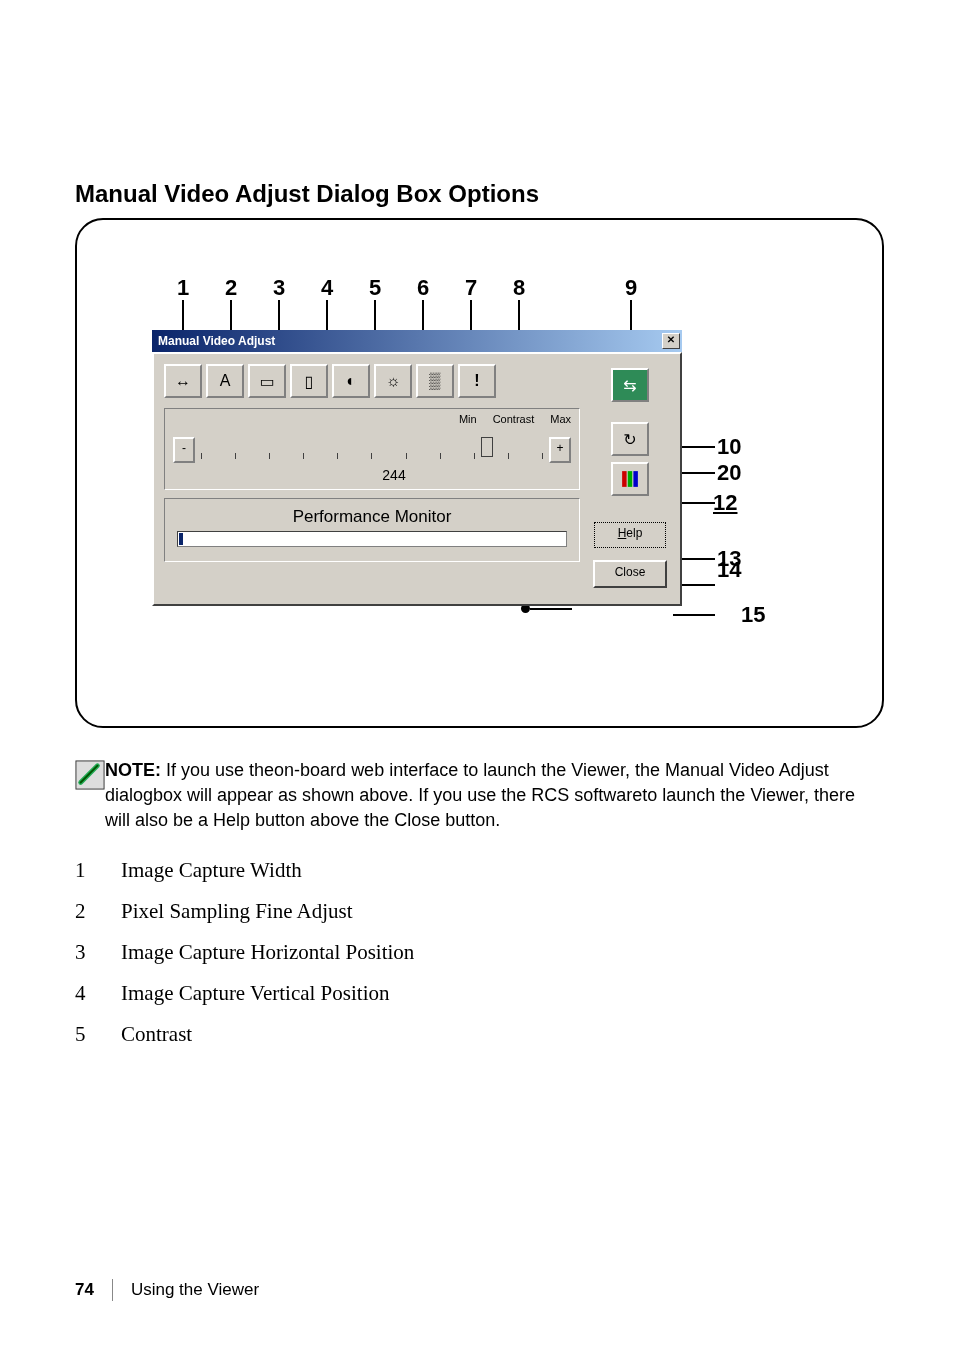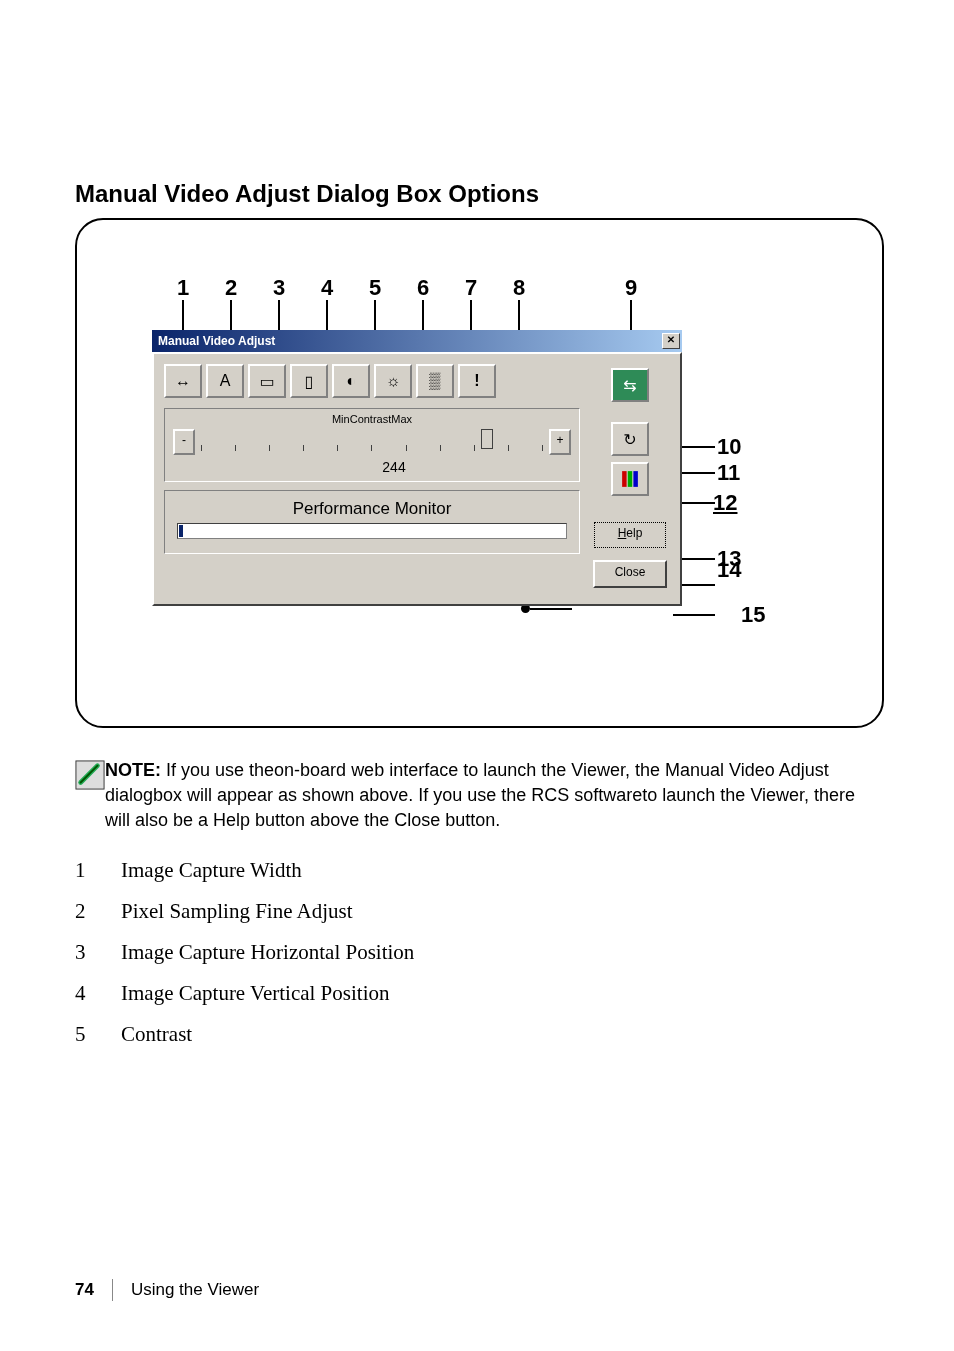--- a/index.html
+++ b/index.html
@@ -99,23 +99,24 @@
     border-bottom-color: #fff;
     padding: 8px 12px 14px 12px;
     margin-bottom: 8px;
     background: #d4d0c8;
   }
   .slider-panel {
     padding: 4px 8px 6px 8px;
   }
   .slider-header {
     display: flex;
-    justify-content: center;
+    justify-content: flex-end;
     font-size: 11px;
-    margin-bottom: 2px;
+    margin-bottom: 10px;
+    gap: 16px;
   }
   .slider-row {
     display: flex;
     align-items: center;
     gap: 6px;
   }
   .spin-btn {
     width: 18px; height: 22px;
     background: #d4d0c8;
     border: 2px solid #fff;
@@ -271,21 +272,21 @@
     <div class="callout-line" style="left:153px; top:80px; width:2px; height:60px;"></div>
     <div class="callout-line" style="left:201px; top:80px; width:2px; height:78px;"></div>
     <div class="callout-line" style="left:249px; top:80px; width:2px; height:78px;"></div>
     <div class="callout-line" style="left:297px; top:80px; width:2px; height:78px;"></div>
     <div class="callout-line" style="left:345px; top:80px; width:2px; height:78px;"></div>
     <div class="callout-line" style="left:393px; top:80px; width:2px; height:78px;"></div>
     <div class="callout-line" style="left:441px; top:80px; width:2px; height:78px;"></div>
     <div class="callout-line" style="left:553px; top:80px; width:2px; height:78px;"></div>
 
     <div class="callout-num" style="left:640px; top:214px;">10</div>
-    <div class="callout-num" style="left:640px; top:240px;">11</div>
+    <div class="callout-num" style="left:640px; top:240px;">20</div>
     <div class="callout-num" style="left:636px; top:270px;text-decoration:underline;">12</div>
     <div class="callout-num" style="left:640px; top:326px;">13</div>
     <div class="callout-num" style="left:640px; top:337px;">14</div>
     <div class="callout-num" style="left:664px; top:382px;">15</div>
 
     <div class="callout-line" style="left:570px; top:226px; width:68px; height:2px;"></div>
     <div class="callout-line" style="left:498px; top:252px; width:140px; height:2px;"></div>
     <div class="callout-line" style="left:584px; top:282px; width:54px; height:2px;"></div>
     <div class="callout-line" style="left:596px; top:338px; width:42px; height:2px;"></div>
     <div class="callout-line" style="left:498px; top:364px; width:140px; height:2px;"></div>

